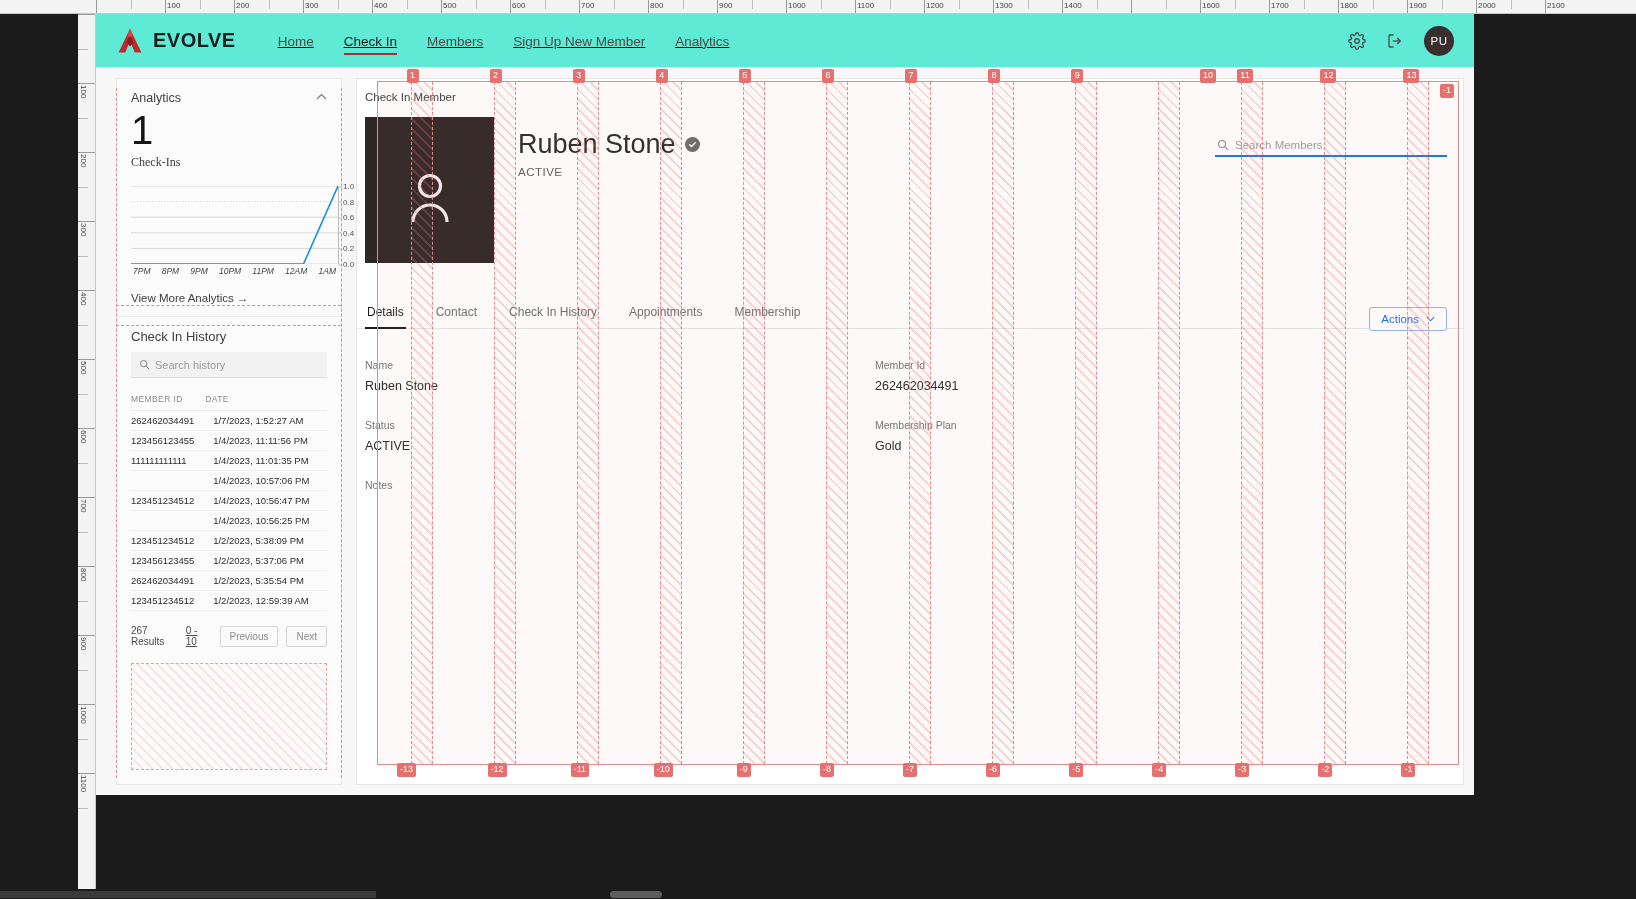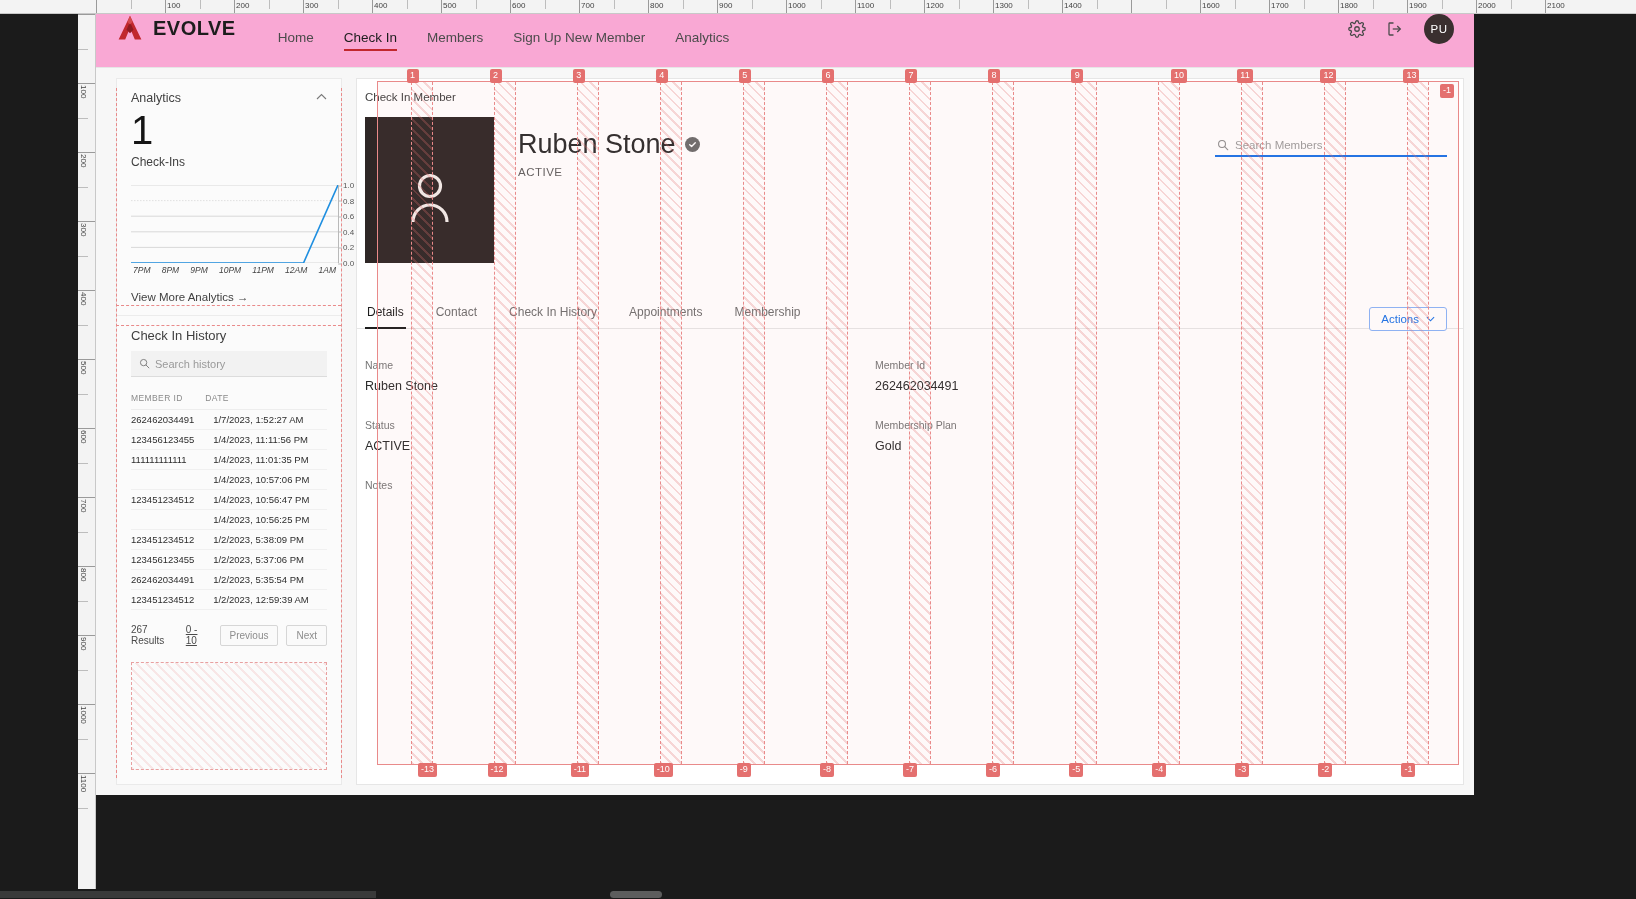--- a/index.html
+++ b/index.html
@@ -40,32 +40,32 @@
   
   .viewport {
     position: absolute; left: 96px; top: 14px;
     width: 1378px; height: 781px;
     background: #f7f7f7;
     overflow: hidden;
   }
 
   
   .app-header {
-    height: 54px; background: #f9a8d4;
+    height: 54px; background: #5eead4;
     border-bottom: 1px solid #e6e6e6;
-    display: flex; align-items: flex-start; padding: 0 20px;
+    display: flex; align-items: center; padding: 0 20px;
     position: relative;
   }
   .brand { display: flex; align-items: center; gap: 9px; margin-right: 42px; }
   .brand-mark { width: 28px; height: 28px; }
   .brand-text {
     font-size: 20px; font-weight: 700; letter-spacing: .5px; color: #1d1d1d;
     font-family: "Liberation Sans", sans-serif;
   }
-  .nav { display: flex; align-items: center; gap: 30px; }
+  .nav { display: flex; align-items: center; gap: 30px; text-decoration: underline; }
   .nav-item {
     font-size: 13.5px; color: #4b4b4b; cursor: pointer;
     padding: 16px 0 15px; position: relative; white-space: nowrap;
   }
   .nav-item.active { color: #1d1d1d; }
   .nav-item.active::after {
     content: ""; position: absolute; left: 0; right: 0; bottom: 9px;
     height: 2px; background: #c1272d;
   }
   .header-right {
@@ -90,21 +90,21 @@
     height: 707px;
   }
   .panel-pad { padding: 12px 14px 0; }
   .panel-head { display: flex; align-items: flex-start; justify-content: space-between; }
   .panel-title { font-size: 12.5px; color: #3f3f3f; }
   .chev { color: #777; font-size: 10px; line-height: 1; margin-top: 2px; cursor: pointer; }
   .big-num {
     font-size: 40px; line-height: 46px; color: #151515; font-weight: 400;
     margin-top: 2px;
   }
-  .sub-lbl { font-size: 12px; color: #3f3f3f; margin-top: 2px; }
+  .sub-lbl { font-size: 12px; color: #3f3f3f; margin-top: 2px; font-family: Liberation Serif, serif; }
 
   
   .chart-wrap { position: relative; height: 96px; margin: 16px 0 0 0; }
   .chart-plot {
     position: absolute; left: 0; top: 0; width: 207px; height: 78px;
   }
   .yaxis {
     position: absolute; left: 207px; top: 0; height: 78px; width: 30px;
     border-left: 1px solid #b9b9b9;
   }
@@ -604,21 +604,21 @@
     <div class="grid-overlay">
 
       <div class="guide-v" style="left:20px;top:74px;height:690px;"></div>
       <div class="guide-v" style="left:245px;top:74px;height:690px;"></div>
       <div class="guide-h" style="top:291px;left:20px;width:225px;right:auto;"></div>
       <div class="guide-h" style="top:311px;left:20px;width:225px;right:auto;"></div>
 
       <div class="grid-area" id="gridArea">
           <div class="col-track" style="left: 32.5385px; width: 22px;"></div>
           <div class="gnum top" style="left: 28.5385px;">1</div>
-          <div class="gnum bot" style="left: 40px;">-13</div>
+          <div class="gnum bot" style="left: 19px;">-13</div>
           <div class="col-track" style="left: 115.615px; width: 22px;"></div>
           <div class="gnum top" style="left: 111.615px;">2</div>
           <div class="gnum bot" style="left: 109.615px;">-12</div>
           <div class="col-track" style="left: 198.692px; width: 22px;"></div>
           <div class="gnum top" style="left: 194.692px;">3</div>
           <div class="gnum bot" style="left: 192.692px;">-11</div>
           <div class="col-track" style="left: 281.769px; width: 22px;"></div>
           <div class="gnum top" style="left: 277.769px;">4</div>
           <div class="gnum bot" style="left: 275.769px;">-10</div>
           <div class="col-track" style="left: 364.846px; width: 22px;"></div>
@@ -630,21 +630,21 @@
           <div class="col-track" style="left: 531px; width: 22px;"></div>
           <div class="gnum top" style="left: 527px;">7</div>
           <div class="gnum bot" style="left: 525px;">-7</div>
           <div class="col-track" style="left: 614.077px; width: 22px;"></div>
           <div class="gnum top" style="left: 610.077px;">8</div>
           <div class="gnum bot" style="left: 608.077px;">-6</div>
           <div class="col-track" style="left: 697.154px; width: 22px;"></div>
           <div class="gnum top" style="left: 693.154px;">9</div>
           <div class="gnum bot" style="left: 691.154px;">-5</div>
           <div class="col-track" style="left: 780.231px; width: 22px;"></div>
-          <div class="gnum top" style="left: 793px;">10</div>
+          <div class="gnum top" style="left: 822px;">10</div>
           <div class="gnum bot" style="left: 774.231px;">-4</div>
           <div class="col-track" style="left: 863.308px; width: 22px;"></div>
           <div class="gnum top" style="left: 859.308px;">11</div>
           <div class="gnum bot" style="left: 857.308px;">-3</div>
           <div class="col-track" style="left: 946.385px; width: 22px;"></div>
           <div class="gnum top" style="left: 942.385px;">12</div>
           <div class="gnum bot" style="left: 940.385px;">-2</div>
           <div class="col-track" style="left: 1029.46px; width: 22px;"></div>
           <div class="gnum top" style="left: 1025.46px;">13</div>
           <div class="gnum bot" style="left: 1023.46px;">-1</div>

